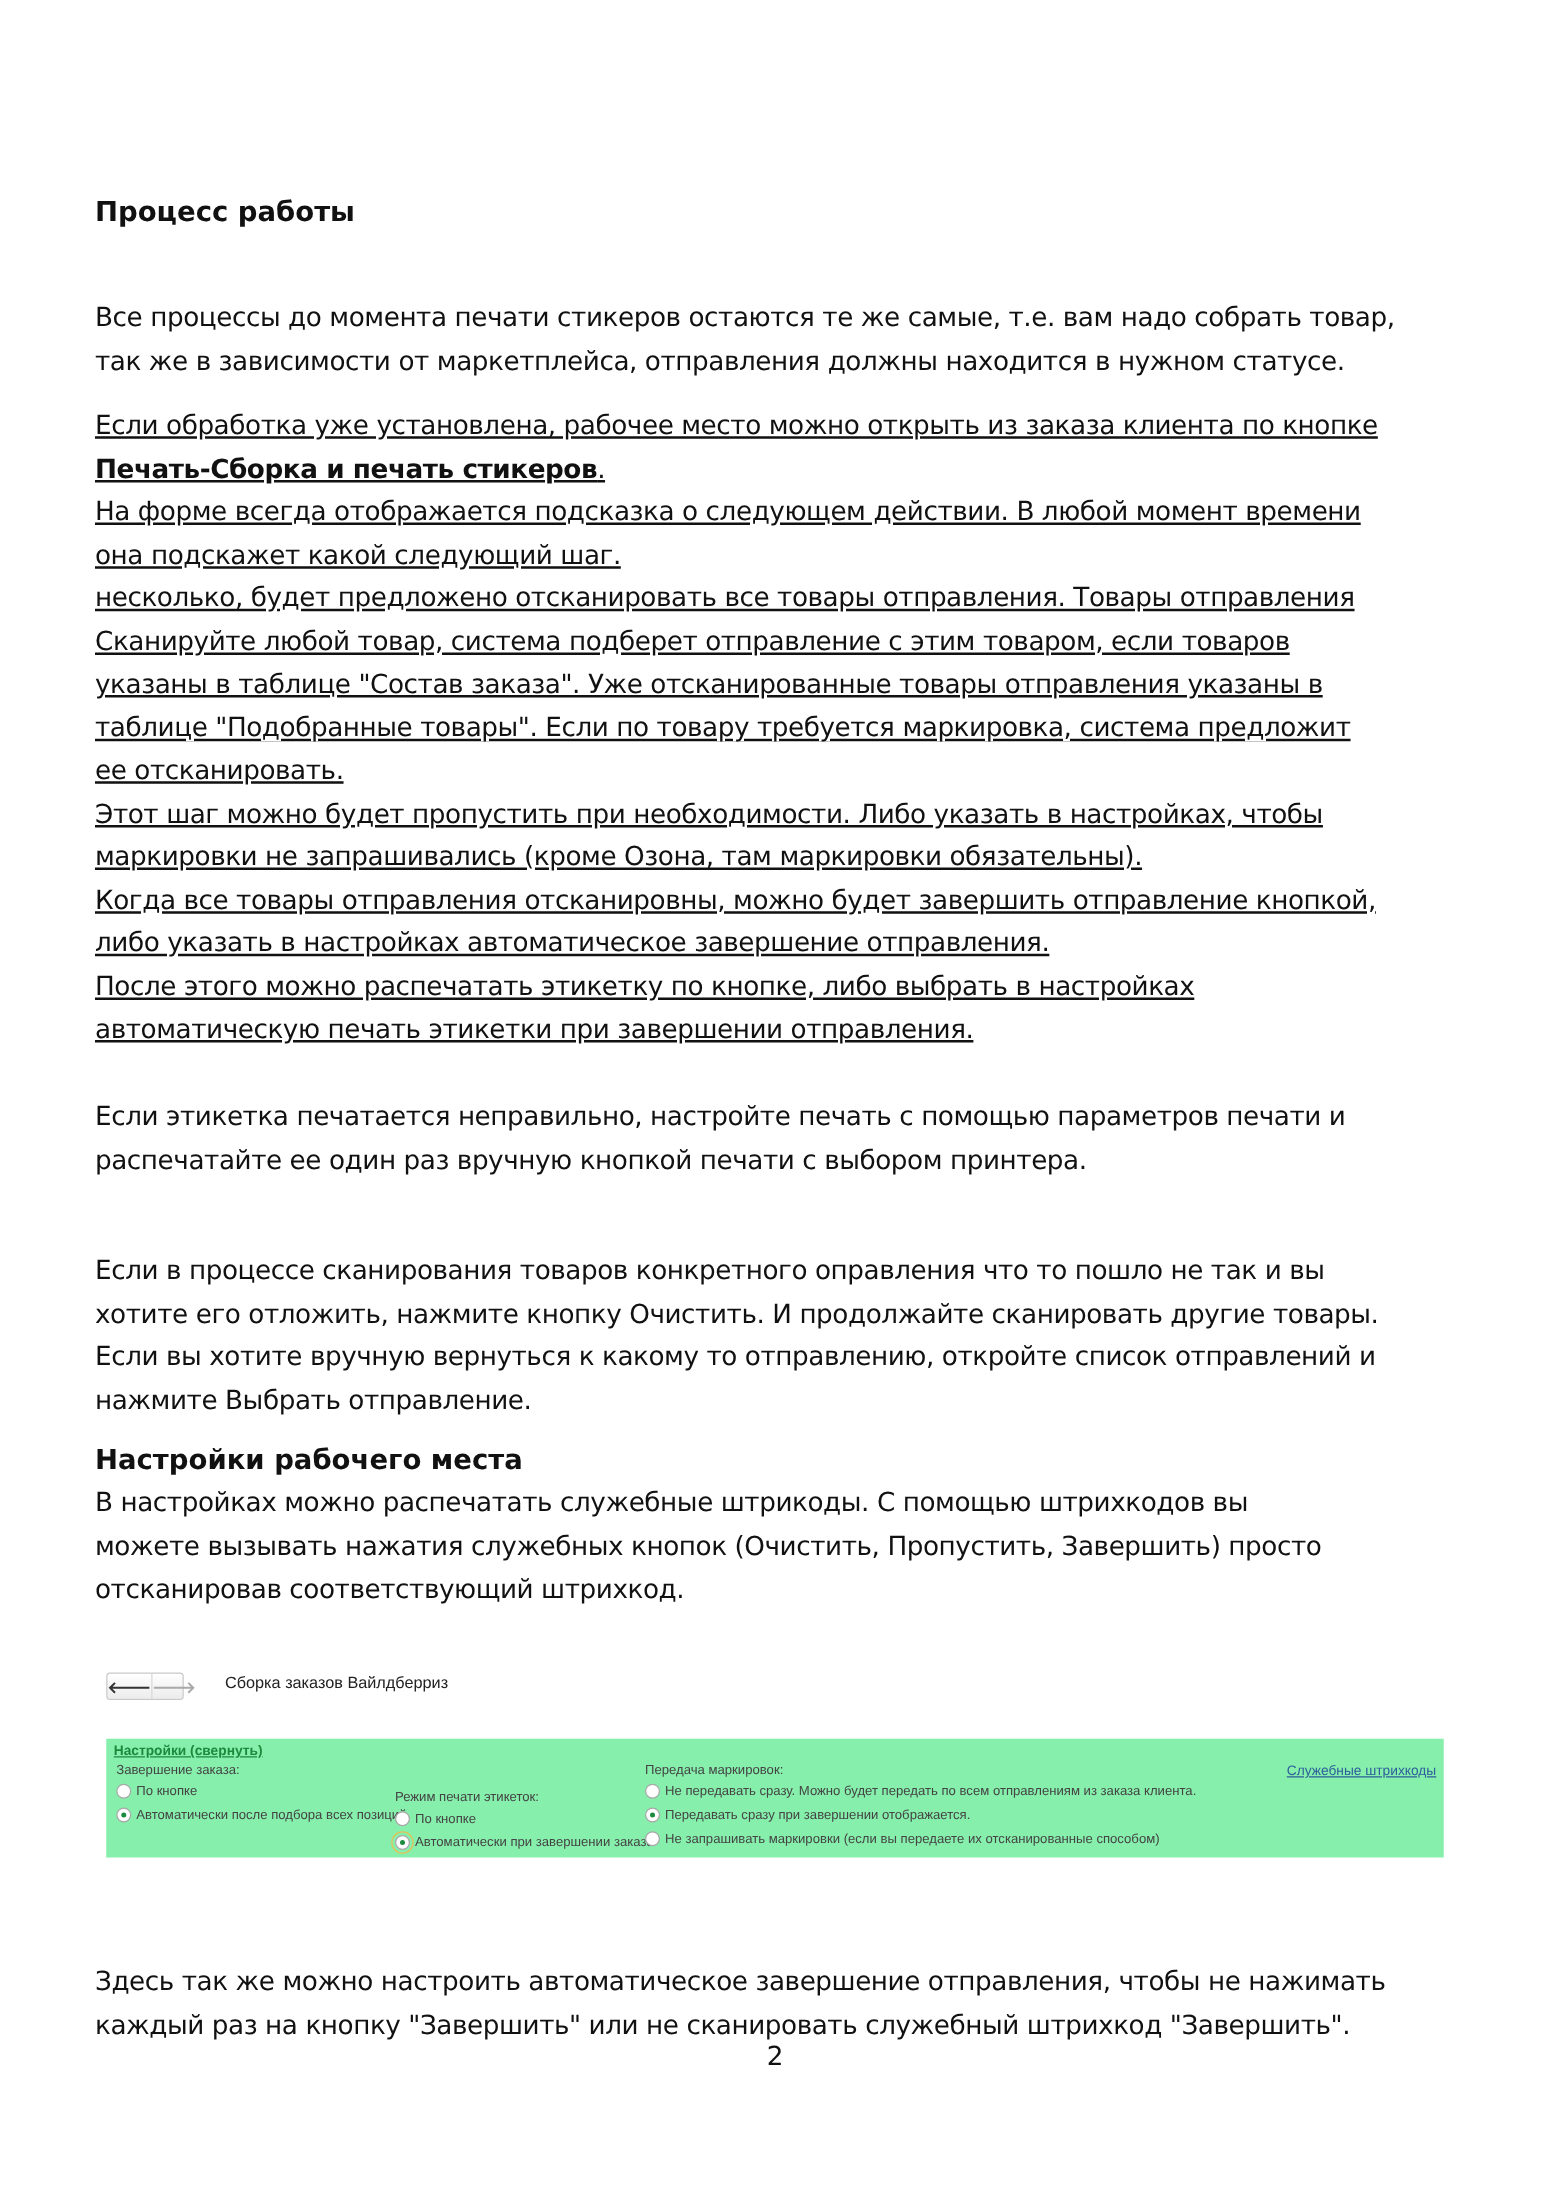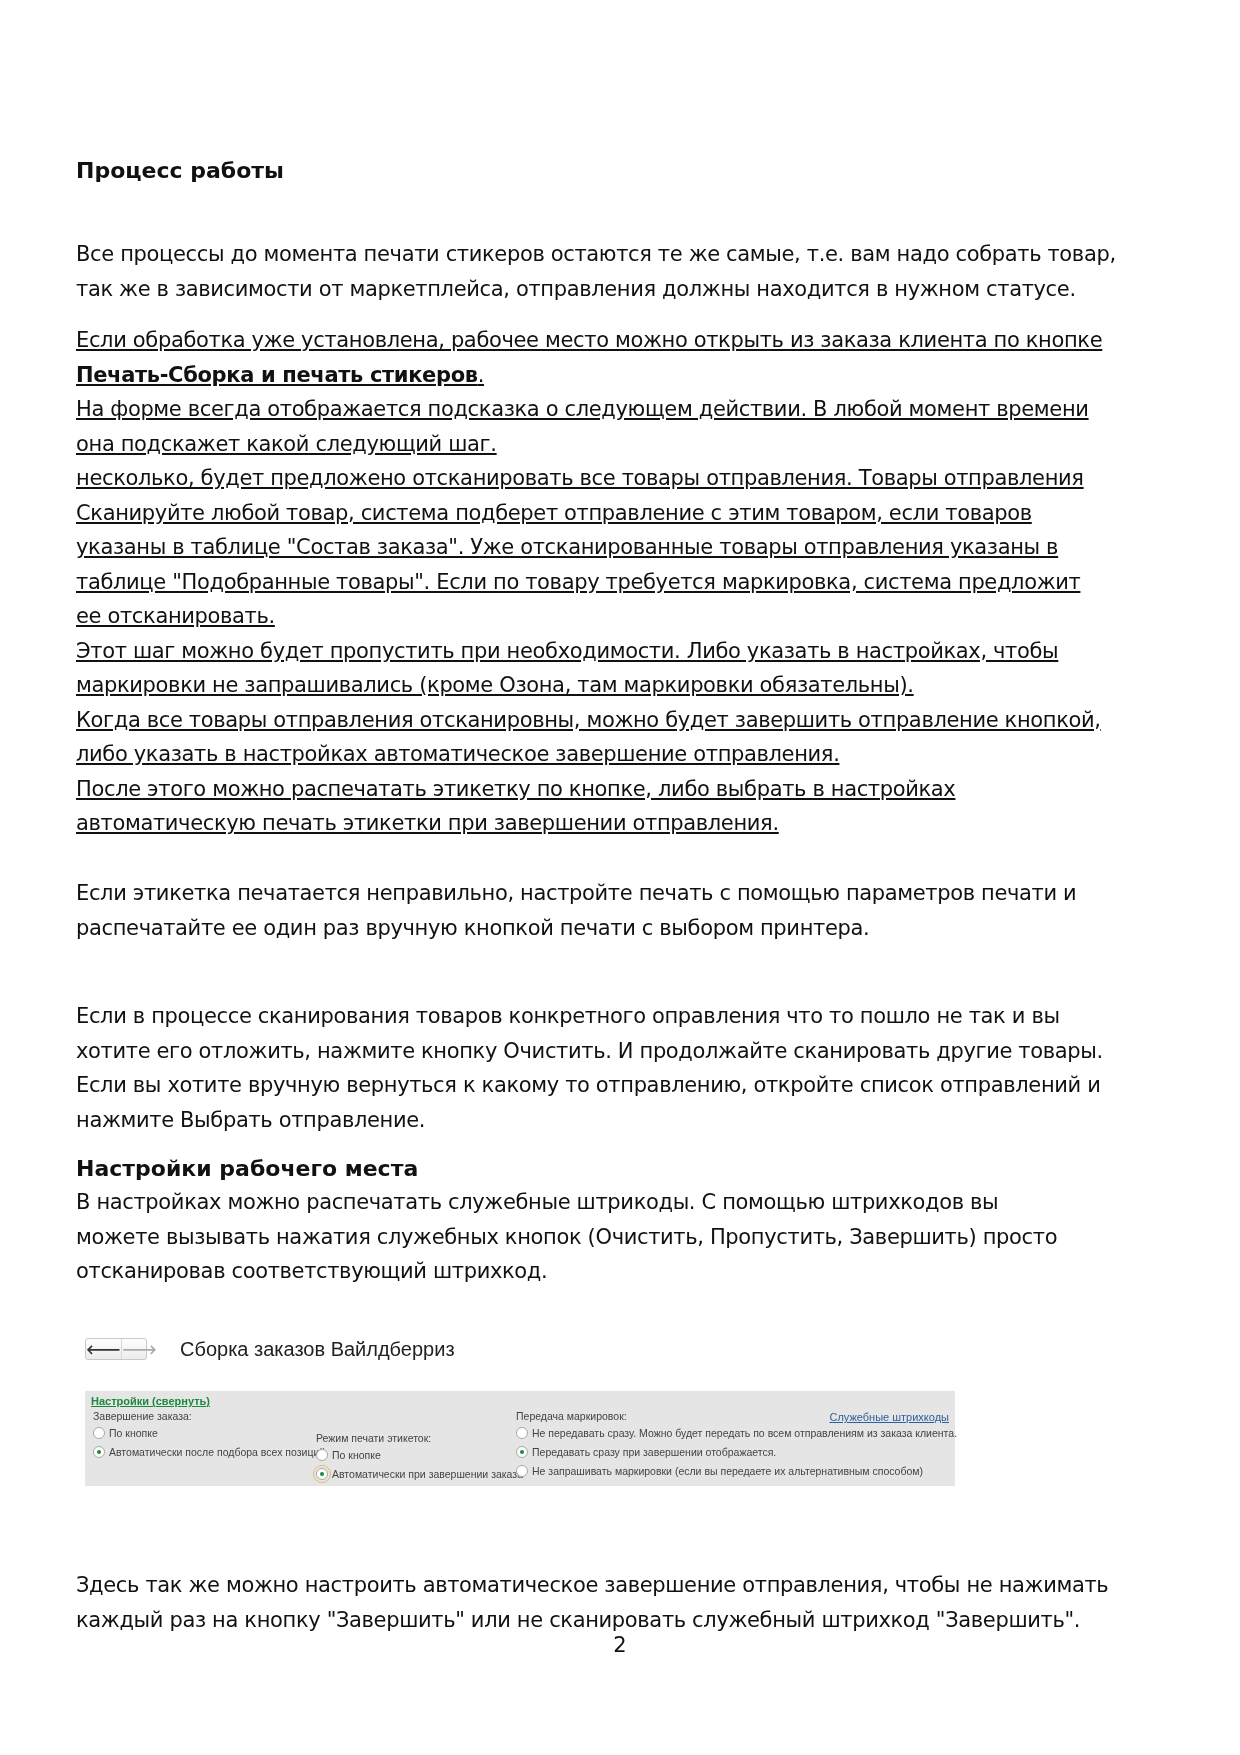--- a/index.html
+++ b/index.html
@@ -21,22 +21,22 @@
     #block6 { position: absolute; top: 1568px; }
     .pagenum { position: absolute; top: 1633px; left: 0; width: 1240px; text-align: center; font-size: 21px; }
 
     
     .shot { position: absolute; left: 84px; top: 1330px; width: 1080px; height: 160px; font-family: "Liberation Sans", sans-serif; }
     .navbtns { position: absolute; left: 1px; top: 8px; width: 60px; height: 20px; border: 1px solid #c9c9c9; border-radius: 3px;
       background: linear-gradient(#ffffff, #ececec); display: flex; }
     .navbtns span { flex: 1; display: flex; align-items: center; justify-content: center; font-size: 13px; }
     .navbtns .back { color: #333; border-right: 1px solid #d8d8d8; font-weight: bold; }
     .navbtns .fwd { color: #aaa; font-weight: bold; }
-    .shot-title { position: absolute; left: 96px; top: 8px; font-size: 20px; color: #222; }
-    .panel { position: absolute; left: 1px; top: 61px; width: 870px; height: 95px; background: #e5e5e5; }
+    .shot-title { position: absolute; left: 96px; top: 8px; font-size: 13px; color: #222; }
+    .panel { position: absolute; left: 1px; top: 61px; width: 1070px; height: 95px; background: #86efac; }
     .collapse-link { position: absolute; left: 6px; top: 4px; font-size: 11px; font-weight: bold; color: #1c8a3d; text-decoration: underline; }
     .col { position: absolute; top: 18px; font-size: 10.5px; color: #444; }
     .col .lbl { height: 14px; line-height: 14px; }
     .opt { height: 19px; display: flex; align-items: center; white-space: nowrap; }
     .radio { width: 10px; height: 10px; border: 1px solid #a8a8a8; border-radius: 50%; background: #fff; margin-right: 4px; position: relative; flex: none; }
     .radio.on::after { content: ""; position: absolute; left: 3px; top: 3px; width: 4px; height: 4px; border-radius: 50%; background: #1c8a3d; }
     .radio.focus { outline: 1px solid #e3c25a; outline-offset: 2px; }
     .svc-link { position: absolute; right: 6px; top: 20px; font-size: 11px; color: #2e5f9b; text-decoration: underline; }
   </style>
 </head>
@@ -133,21 +133,21 @@
       <div class="opt">
         <span class="radio"></span>
         <span>Не передавать сразу. Можно будет передать по всем отправлениям из заказа клиента.</span>
       </div>
       <div class="opt">
         <span class="radio on"></span>
         <span>Передавать сразу при завершении отображается.</span>
       </div>
       <div class="opt">
         <span class="radio"></span>
-        <span>Не запрашивать маркировки (если вы передаете их альтернативным способом)</span>
+        <span>Не запрашивать маркировки (если вы передаете их отсканированные способом)</span>
       </div>
     </div>
 
     <a class="svc-link">Служебные штрихкоды</a>
   </div>
 </div>
 
 <div class="pagenum">2</div>
 
 </body></html>

